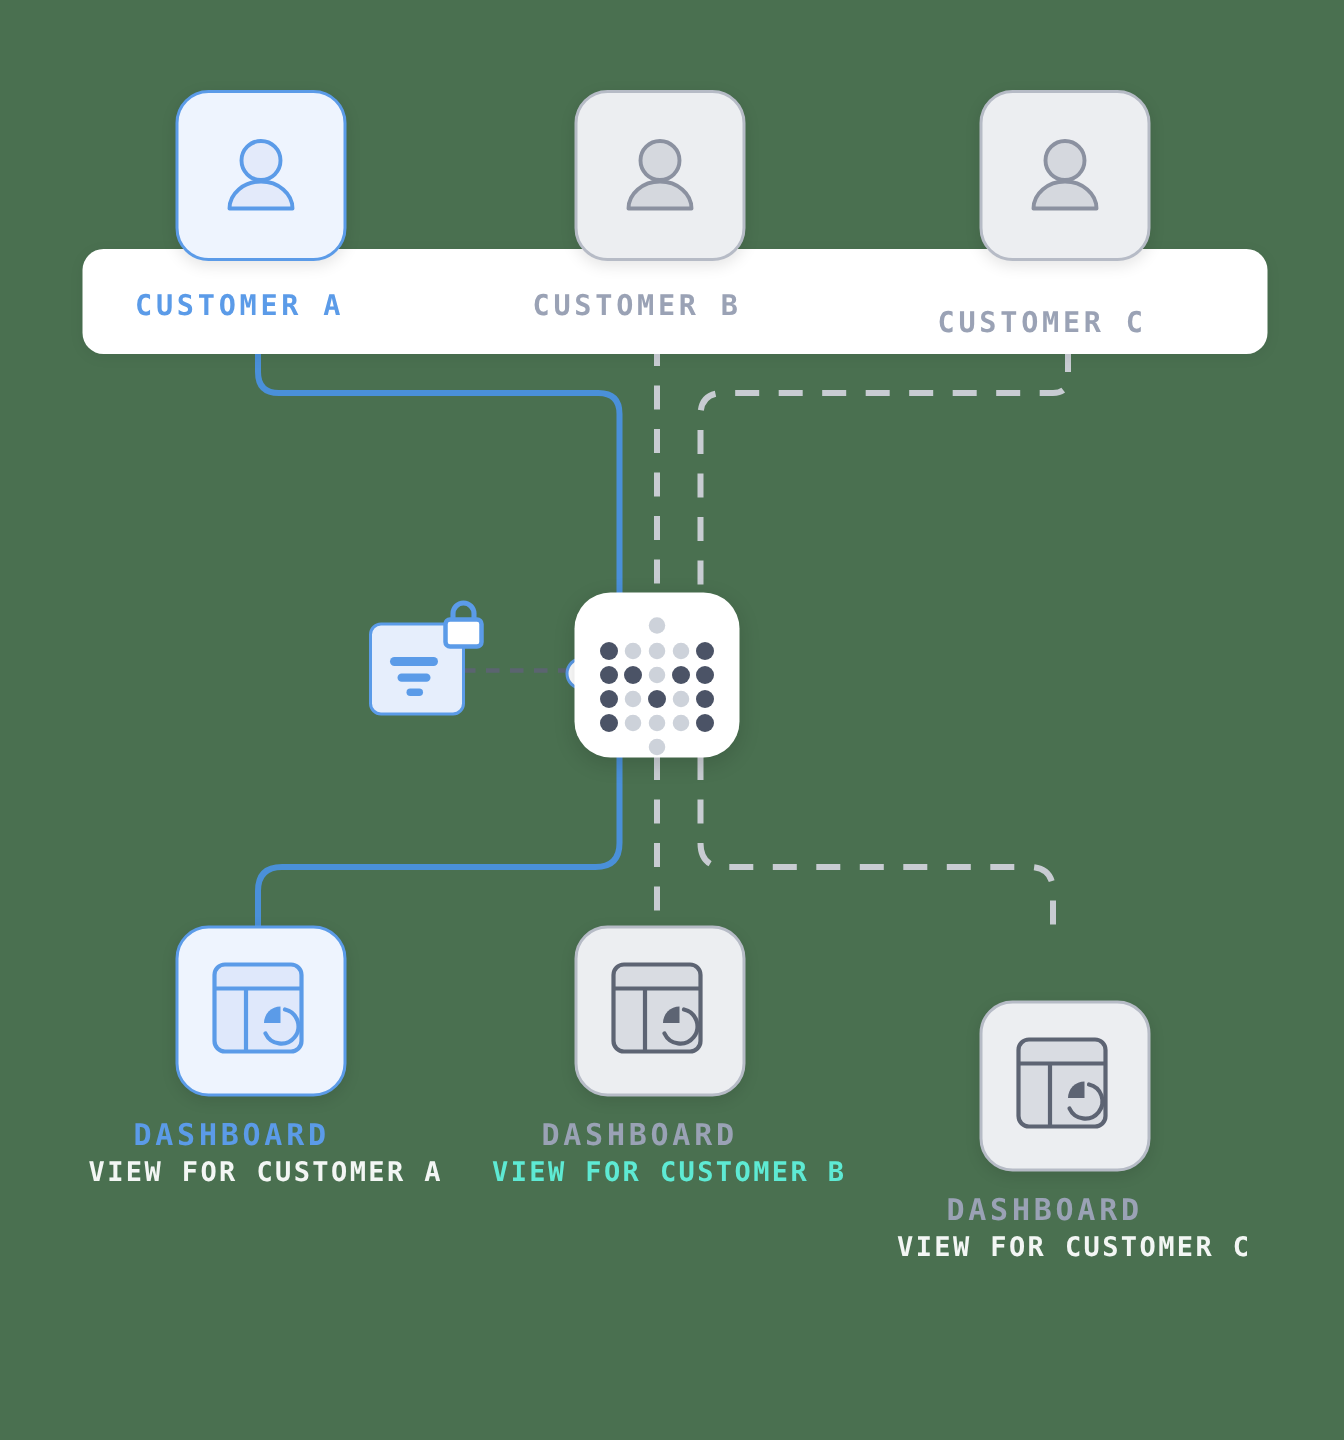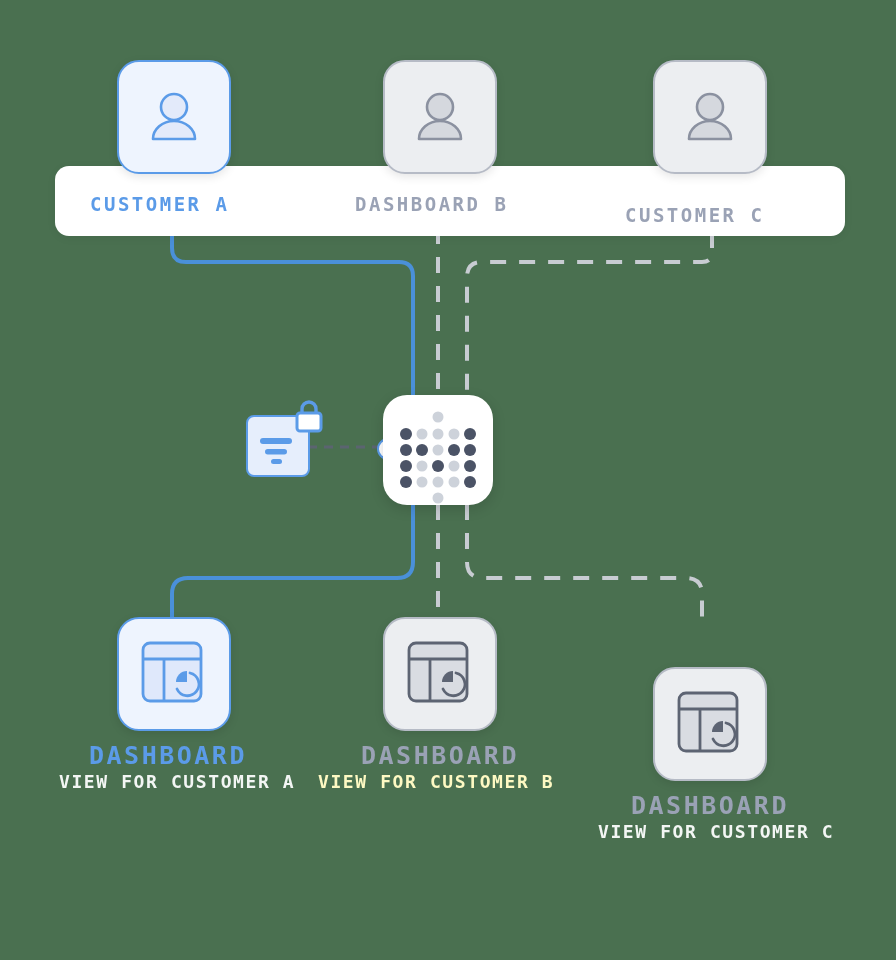--- a/index.html
+++ b/index.html
@@ -67,30 +67,30 @@
     position:absolute;border-radius:22px;
     box-shadow:0 3px 10px rgba(0,0,0,.10);
   }
   #dash-a{left:117px;top:617px;width:110px;height:110px;background:#eef4fe;border:2px solid #5b9be8;}
   #dash-b{left:383px;top:617px;width:110px;height:110px;background:#eceef1;border:2px solid #b6bbc6;}
   #dash-c{left:653px;top:667px;width:110px;height:110px;background:#eceef1;border:2px solid #b6bbc6;}
 
   
   .dash-title{
     position:absolute;height:24px;line-height:24px;
-    font-size:25px;font-weight:bold;letter-spacing:2.5px;white-space:nowrap;
+    font-size:20px;font-weight:bold;letter-spacing:2.5px;white-space:nowrap;
   }
   .dash-sub{
     position:absolute;height:20px;line-height:20px;
     font-size:18px;font-weight:bold;letter-spacing:1.6px;white-space:nowrap;
   }
   #dash-title-a{left:89px;top:744px;color:#5b9be8;}
   #dash-sub-a{left:59px;top:772px;color:#f3f6f4;}
   #dash-title-b{left:361px;top:744px;color:#9aa2b5;}
-  #dash-sub-b{left:318px;top:772px;color:#fef9c3;}
+  #dash-sub-b{left:328px;top:772px;color:#5eead4;}
   #dash-title-c{left:631px;top:794px;color:#9aa2b5;}
   #dash-sub-c{left:598px;top:822px;color:#f3f6f4;}
 </style>
 </head>
 <body>
 
 <div id="stage">
 
   <svg id="wires" viewBox="0 0 896 960">
 
@@ -105,21 +105,21 @@
     <path d="M438 504 L438 618" fill="none" stroke="#c8ccd2" stroke-width="4" stroke-dasharray="16 13" stroke-linecap="butt"></path>
 
     <path d="M467 504 L467 562 Q467 578 483 578 L686 578 Q702 578 702 594 L702 628" fill="none" stroke="#c8ccd2" stroke-width="4" stroke-dasharray="16 13" stroke-linecap="butt"></path>
 
     <path d="M308 447 L378 447" fill="none" stroke="#5b6470" stroke-width="3" stroke-dasharray="9 7" stroke-linecap="butt"></path>
   </svg>
 
   <div class="cust-bar"></div>
 
   <div class="cust-label" id="cust-label-a">CUSTOMER A</div>
-  <div class="cust-label" id="cust-label-b">DASHBOARD B</div>
+  <div class="cust-label" id="cust-label-b">CUSTOMER B</div>
   <div class="cust-label" id="cust-label-c">CUSTOMER C</div>
 
   <div class="avatar-tile" id="avatar-a">
     <svg width="62" height="62" viewBox="0 0 62 62">
       <circle cx="31" cy="21" r="13" fill="#e3eafa" stroke="#5b9be8" stroke-width="2.6"></circle>
       <path d="M10 53 a21 18 0 0 1 42 0 z" fill="#e3eafa" stroke="#5b9be8" stroke-width="2.6" stroke-linejoin="round"></path>
     </svg>
   </div>
   <div class="avatar-tile" id="avatar-b">
     <svg width="62" height="62" viewBox="0 0 62 62">

